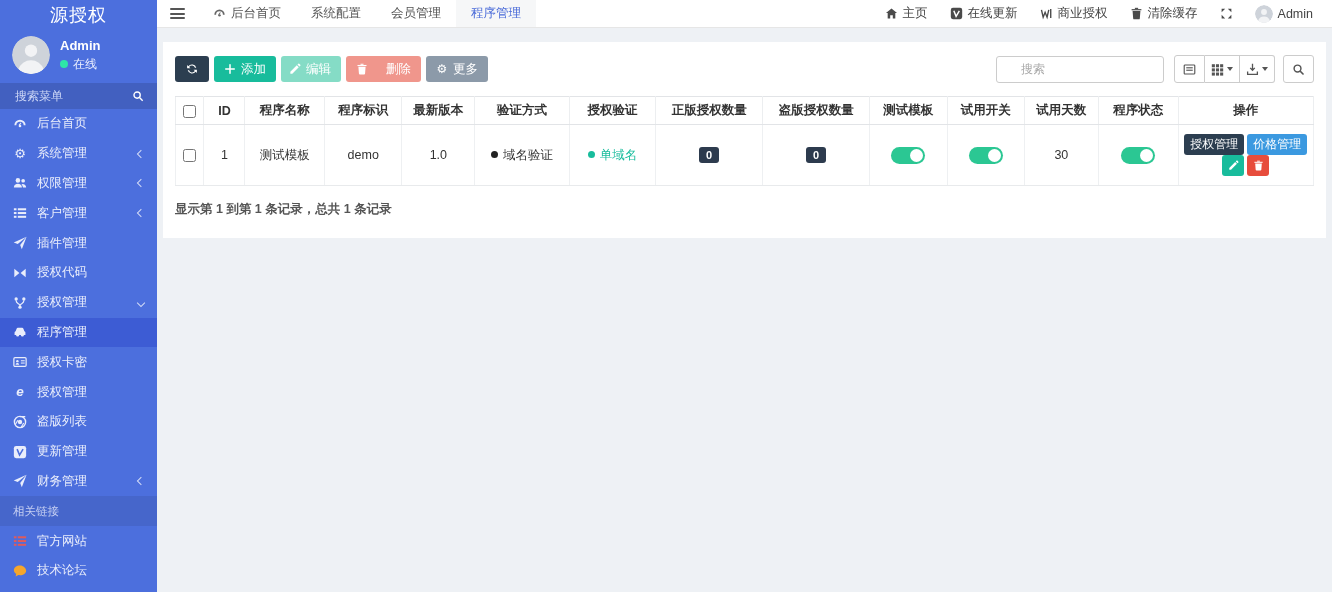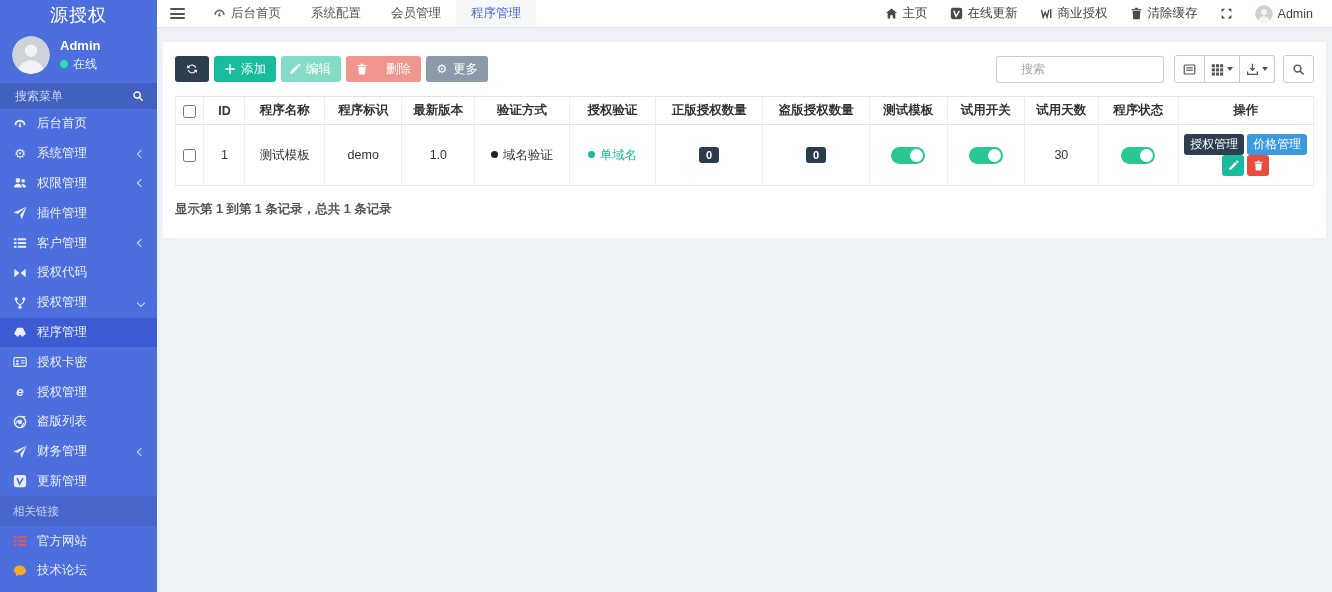--- a/index.html
+++ b/index.html
@@ -148,42 +148,42 @@
               <circle cx="11.6" cy="5.4" r="2.1"></circle>
               <path d="M10.8 9.2c2.4.1 4.2 1.6 4.2 3.8h-3.6a5.3 5.3 0 0 0-1.7-3.3z"></path>
             </svg>
           </span>
           <span class="lbl">权限管理</span>
           <span class="chev left"></span>
         </div>
         <div class="side-item">
           <span class="ic">
             <svg viewBox="0 0 16 16">
-              <path d="M15.5.8L.8 7.4l4.6 1.8L15.5.8 8.2 10.2l1.9 5L15.5.8z"></path>
-            </svg>
-          </span>
-          <span class="lbl">插件管理</span>
-        </div>
-        <div class="side-item">
-          <span class="ic">
-            <svg viewBox="0 0 16 16">
               <rect x="1" y="2.6" width="3" height="2.3"></rect>
               <rect x="5.5" y="2.6" width="9.5" height="2.3"></rect>
               <rect x="1" y="6.9" width="3" height="2.3"></rect>
               <rect x="5.5" y="6.9" width="9.5" height="2.3"></rect>
               <rect x="1" y="11.2" width="3" height="2.3"></rect>
               <rect x="5.5" y="11.2" width="9.5" height="2.3"></rect>
             </svg>
           </span>
           <span class="lbl">客户管理</span>
           <span class="chev left"></span>
         </div>
         <div class="side-item">
           <span class="ic">
             <svg viewBox="0 0 16 16">
+              <path d="M15.5.8L.8 7.4l4.6 1.8L15.5.8 8.2 10.2l1.9 5L15.5.8z"></path>
+            </svg>
+          </span>
+          <span class="lbl">插件管理</span>
+        </div>
+        <div class="side-item">
+          <span class="ic">
+            <svg viewBox="0 0 16 16">
               <path d="M1.5 3.2l5.8 4.8-5.8 4.8zM14.5 3.2L8.7 8l5.8 4.8z"></path>
             </svg>
           </span>
           <span class="lbl">授权代码</span>
         </div>
         <div class="side-item">
           <span class="ic">
             <svg viewBox="0 0 16 16">
               <circle cx="3.6" cy="3.4" r="1.9"></circle>
               <circle cx="12.4" cy="3.4" r="1.9"></circle>
@@ -226,34 +226,34 @@
               <circle cx="8" cy="8" r="6.4" style="fill:none;stroke:currentColor;stroke-width:1.6"></circle>
               <circle cx="8" cy="8" r="2.5"></circle>
               <path d="M8 1.8h6M2.5 11.2l3-5.2M9.2 14.3l3-5.2" style="fill:none;stroke:currentColor;stroke-width:1.3"></path>
             </svg>
           </span>
           <span class="lbl">盗版列表</span>
         </div>
         <div class="side-item">
           <span class="ic">
             <svg viewBox="0 0 16 16">
+              <rect x="1" y="1" width="14" height="14" rx="2.6"></rect>
+              <path d="M4.7 4.7l2.8 6.8 4-6.8" style="fill:none;stroke:var(--icbg,#fff);stroke-width:1.8"></path>
+            </svg>
+          </span>
+          <span class="lbl">更新管理</span>
+        </div>
+        <div class="side-item">
+          <span class="ic">
+            <svg viewBox="0 0 16 16">
               <path d="M15.5.8L.8 7.4l4.6 1.8L15.5.8 8.2 10.2l1.9 5L15.5.8z"></path>
             </svg>
           </span>
           <span class="lbl">财务管理</span>
           <span class="chev left"></span>
-        </div>
-        <div class="side-item">
-          <span class="ic">
-            <svg viewBox="0 0 16 16">
-              <rect x="1" y="1" width="14" height="14" rx="2.6"></rect>
-              <path d="M4.7 4.7l2.8 6.8 4-6.8" style="fill:none;stroke:var(--icbg,#fff);stroke-width:1.8"></path>
-            </svg>
-          </span>
-          <span class="lbl">更新管理</span>
         </div>
         <div class="side-sec">相关链接</div>
         <div class="side-item">
           <span class="ic c-red">
             <svg viewBox="0 0 16 16">
               <rect x="1" y="2.6" width="3" height="2.3"></rect>
               <rect x="5.5" y="2.6" width="9.5" height="2.3"></rect>
               <rect x="1" y="6.9" width="3" height="2.3"></rect>
               <rect x="5.5" y="6.9" width="9.5" height="2.3"></rect>
               <rect x="1" y="11.2" width="3" height="2.3"></rect>

